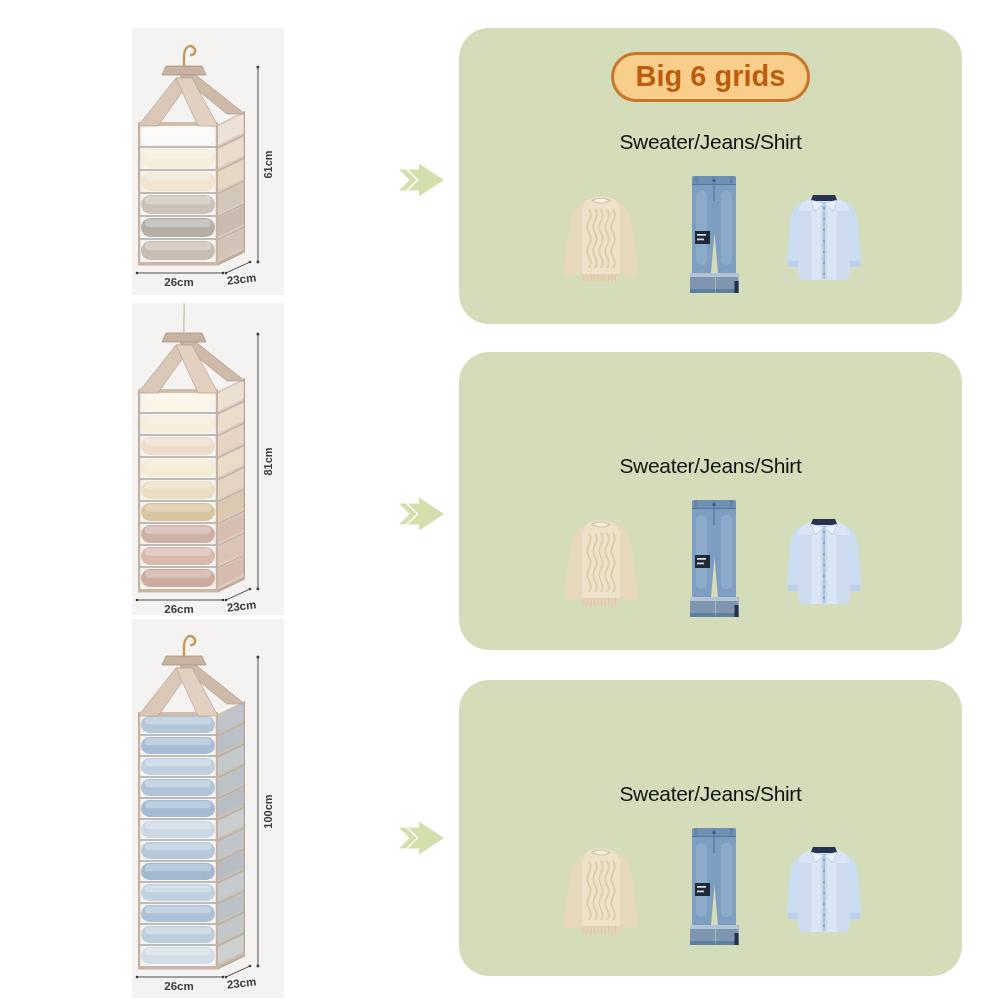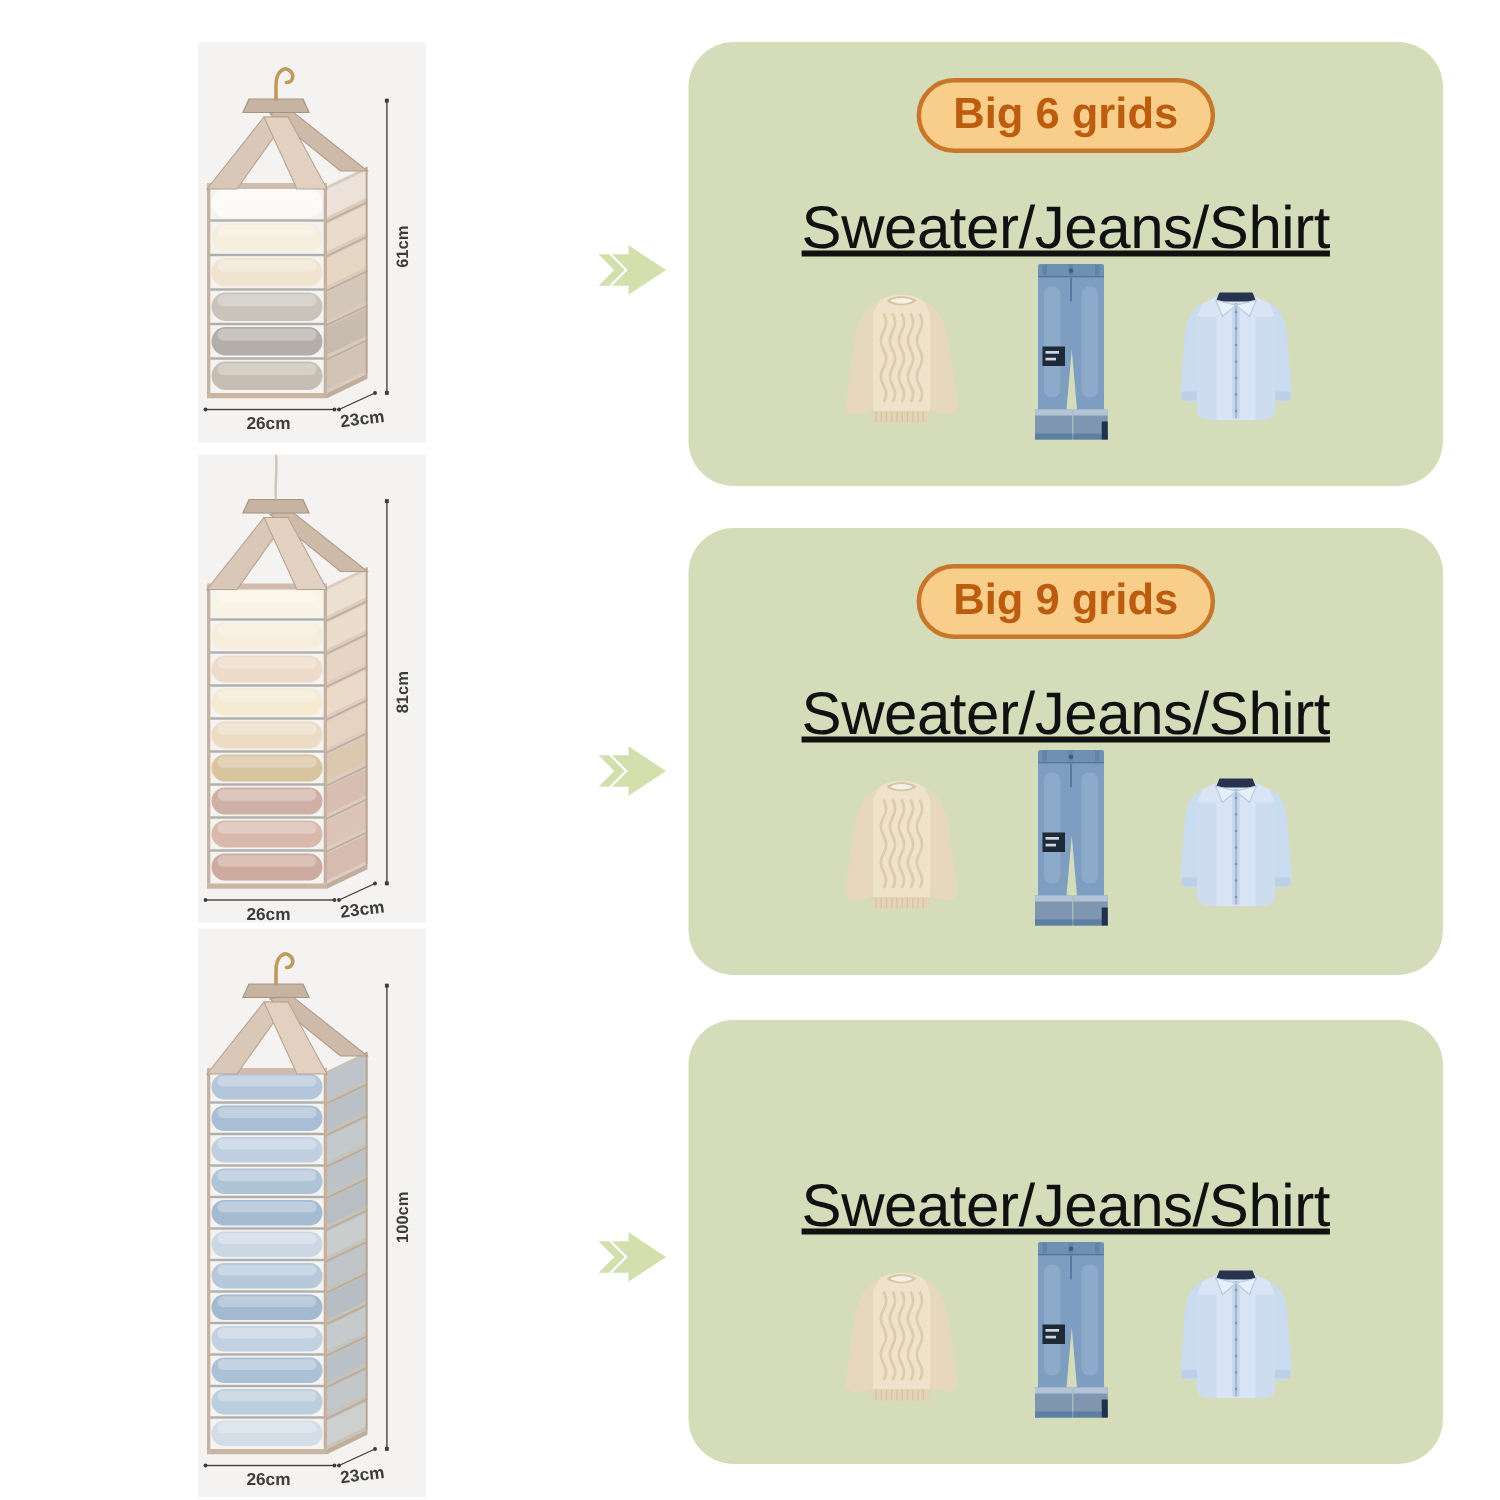--- a/index.html
+++ b/index.html
@@ -47,24 +47,23 @@
     line-height:1.3;
     padding:3px 22px;
     border-radius:28px;
     min-width:145px;
     text-align:center;
     white-space:nowrap;
   }
   .panel-title{
     position:absolute;top:102px;left:0;width:100%;
     text-align:center;
-    font-size:40px;
+    font-size:21px;
     letter-spacing:-0.3px;
     color:var(--title-text,#111);
-    text-decoration:underline;
   }
   .clothes-row{
     position:absolute;top:142px;left:0;right:0;height:130px;
     display:flex;justify-content:center;align-items:center;gap:40px;
     line-height:0;
   }
   .cloth{display:inline-block;line-height:0;}
 </style>
 </head>
 <body>
@@ -365,21 +364,20 @@
             <circle cx="43" cy="76" r="0.9" fill="#7e97b5"></circle>
             <circle cx="43" cy="87" r="0.9" fill="#7e97b5"></circle>
     <path d="M32,8 L54,8 L56.5,14 L29.5,14 Z" fill="#28334d"></path>
     <path d="M29.5,13 L43,16.5 L34,24 Z" fill="#e7eff9" stroke="#b9cbe2" stroke-width="0.8"></path>
     <path d="M56.5,13 L43,16.5 L52,24 Z" fill="#e7eff9" stroke="#b9cbe2" stroke-width="0.8"></path>
   </svg></span>
     </div>
   </section>
 
   <section class="panel panel-1">
-    <div class="badge">Big 9 grids</div>
     <div class="panel-title">Sweater/Jeans/Shirt</div>
     <div class="clothes-row">
       <span class="cloth sweater"><svg width="92" height="106" viewBox="0 0 92 106" xmlns="http://www.w3.org/2000/svg">
     <path d="M31,19 C21,23 17,33 15,43 L9,84 C8,90 10,94 15,94 L23,93 C27,92 28,87 29,81 L34,42 Z" fill="#e7d8bd"></path>
     <path d="M61,19 C71,23 75,33 77,43 L83,84 C84,90 82,94 77,94 L69,93 C65,92 64,87 63,81 L58,42 Z" fill="#e7d8bd"></path>
     <path d="M31,19 C37,13 55,13 61,19 L65,27 L65,91 C65,97 61,100 54,100 L38,100 C31,100 27,97 27,91 L27,27 Z" fill="#eee2cb"></path>
     <path d="M34,27 q3.5,6 0,12 q-3.5,6 0,12 q3.5,6 0,12 q-3.5,6 0,12 q3.5,6 0,11" stroke="#ddcba9" stroke-width="1.8" fill="none"></path>
             <path d="M40,27 q3.5,6 0,12 q-3.5,6 0,12 q3.5,6 0,12 q-3.5,6 0,12 q3.5,6 0,11" stroke="#ddcba9" stroke-width="1.8" fill="none"></path>
             <path d="M46,27 q3.5,6 0,12 q-3.5,6 0,12 q3.5,6 0,12 q-3.5,6 0,12 q3.5,6 0,11" stroke="#ddcba9" stroke-width="1.8" fill="none"></path>
             <path d="M52,27 q3.5,6 0,12 q-3.5,6 0,12 q3.5,6 0,12 q-3.5,6 0,12 q3.5,6 0,11" stroke="#ddcba9" stroke-width="1.8" fill="none"></path>

